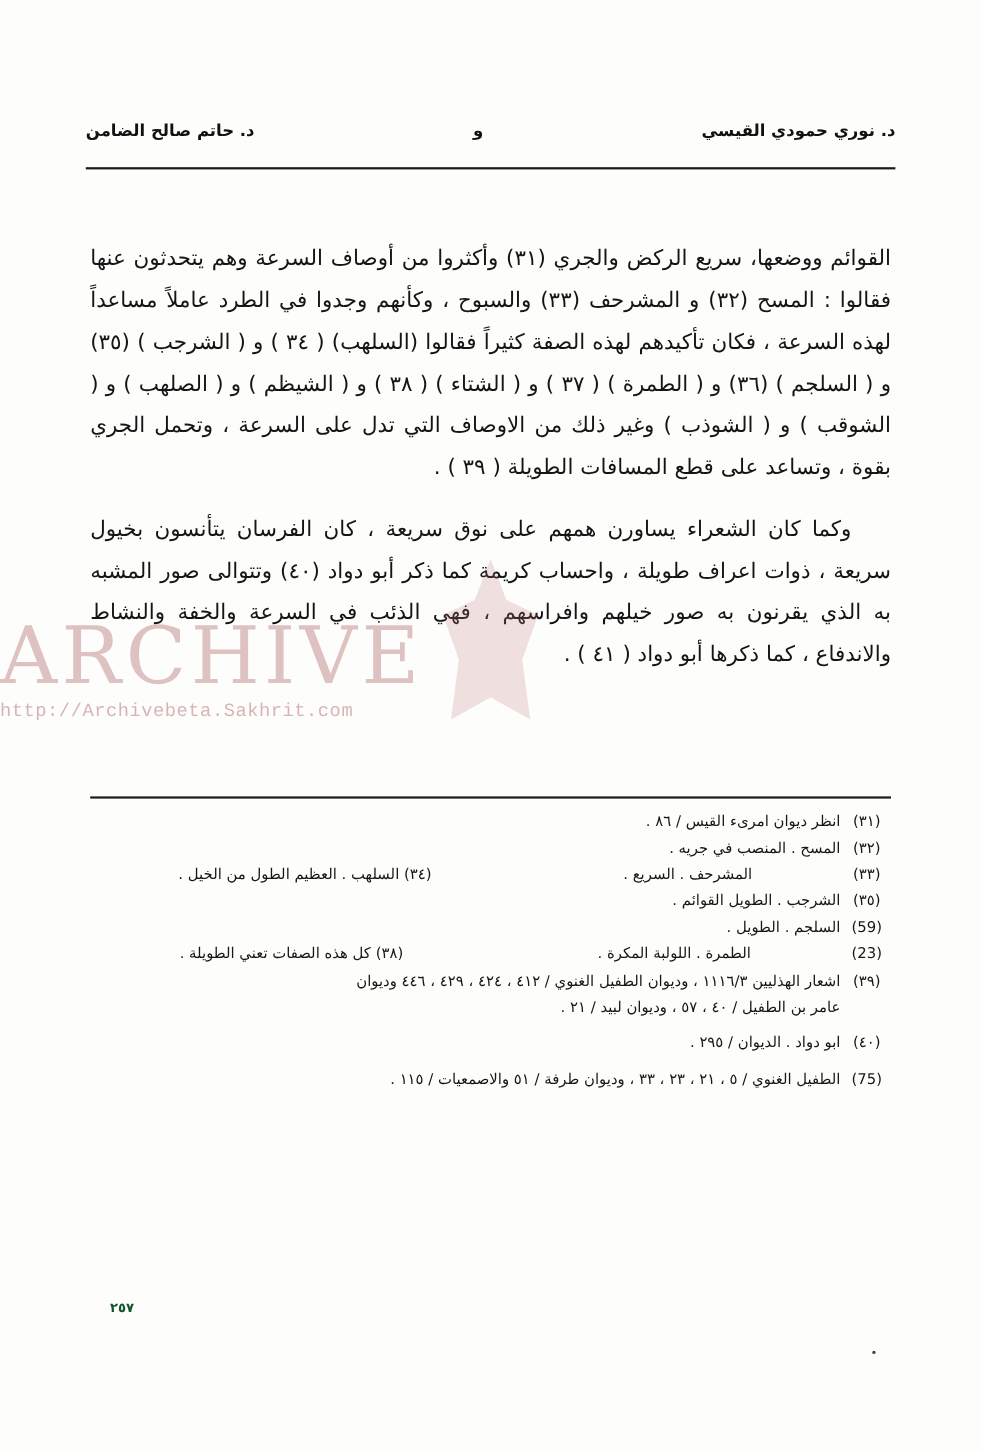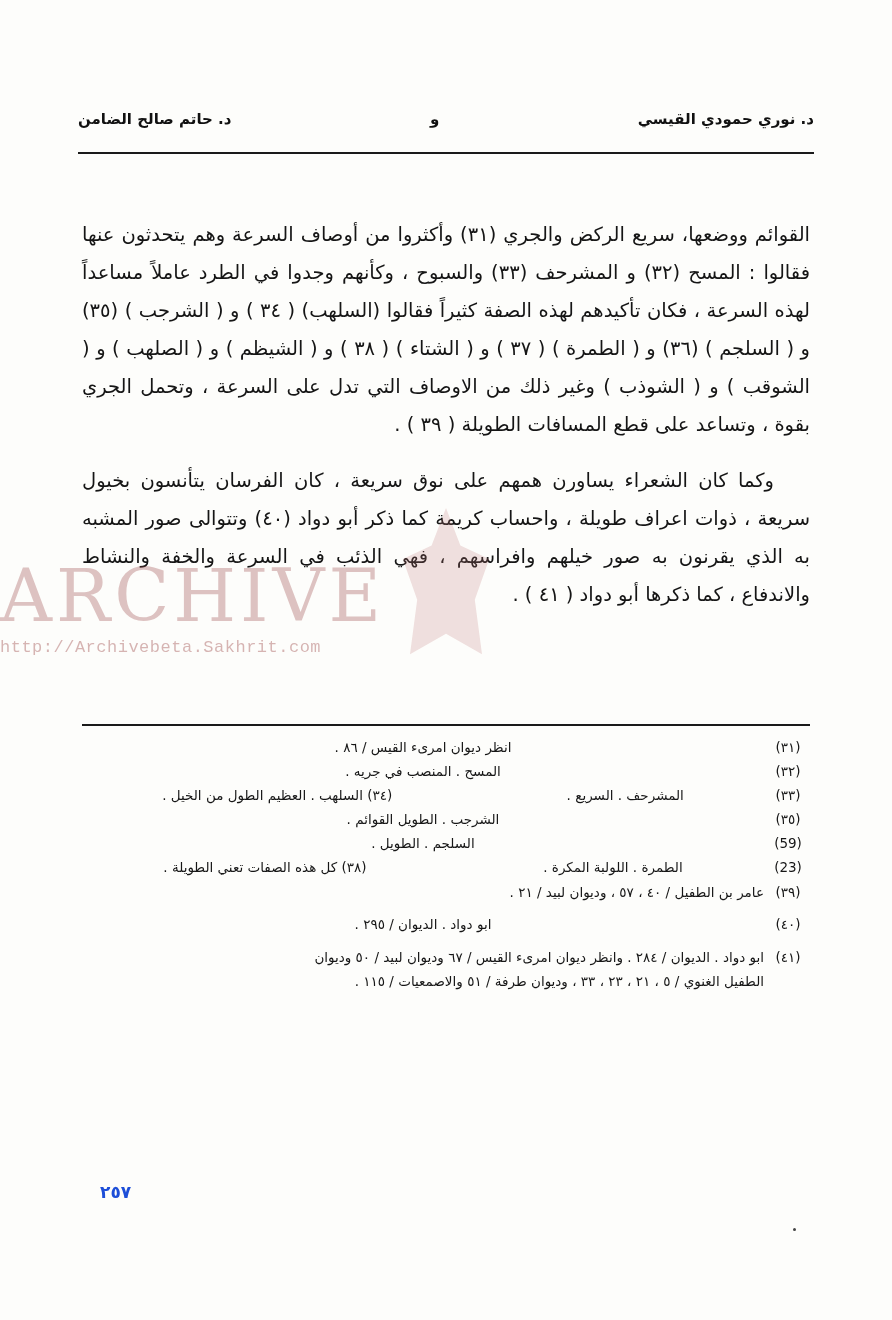--- a/index.html
+++ b/index.html
@@ -123,42 +123,42 @@
   .note .num {
     flex: 0 0 auto;
     width: 44px;
     text-align: center;
   }
   .note .txt {
     flex: 1 1 auto;
     text-align: right;
     padding-right: 2px;
   }
-  .note.centered .txt { text-align: center; }
+  .note.centered .txt { text-align: right; }
   .note.split .txt {
     display: flex;
     justify-content: space-around;
     gap: 14px;
   }
   .note.block .txt {
     text-align: justify;
     line-height: 24px;
   }
   .note-line { display: block; }
   .gap { margin-top: 9px; }
 
   
   .folio {
     position: absolute;
     left: 100px;
     top: 1182px;
-    font-size: 17px;
+    font-size: 12px;
     font-weight: bold;
     direction: rtl;
-    color: #1d4ed8;
+    color: #14532d;
   }
   .dot-mark {
     position: absolute;
     right: 96px;
     top: 1228px;
     width: 3px;
     height: 3px;
     background: #444;
     border-radius: 50%;
   }
@@ -223,33 +223,33 @@
       <span class="num">(23)</span>
       <span class="txt">
         <span>الطمرة . اللولبة المكرة .</span>
         <span>(٣٨)  كل هذه الصفات تعني الطويلة .</span>
       </span>
     </div>
 
     <div class="note block">
       <span class="num">(٣٩)</span>
       <span class="txt">
+        <span class="note-line">اشعار الهذليين ١١١٦/٣ ، وديوان الطفيل الغنوي / ٤١٢ ، ٤٢٤ ، ٤٢٩ ، ٤٤٦ وديوان</span>
         <span class="note-line">عامر بن الطفيل / ٤٠ ، ٥٧ ، وديوان لبيد / ٢١ .</span>
       </span>
     </div>
 
     <div class="note centered gap">
       <span class="num">(٤٠)</span>
       <span class="txt">ابو دواد . الديوان / ٢٩٥ .</span>
     </div>
 
     <div class="note block gap">
-      <span class="num">(٤١)</span>
-      <span class="txt">
-        <span class="note-line">ابو دواد . الديوان / ٢٨٤ . وانظر ديوان امرىء القيس / ٦٧ وديوان لبيد / ٥٠ وديوان</span>
+      <span class="num">(75)</span>
+      <span class="txt">
         <span class="note-line">الطفيل الغنوي / ٥ ، ٢١ ، ٢٣ ، ٣٣ ، وديوان طرفة / ٥١ والاصمعيات / ١١٥ .</span>
       </span>
     </div>
 
   </div>
 
   <div class="folio">٢٥٧</div>
   <div class="dot-mark"></div>
 
 </div>

